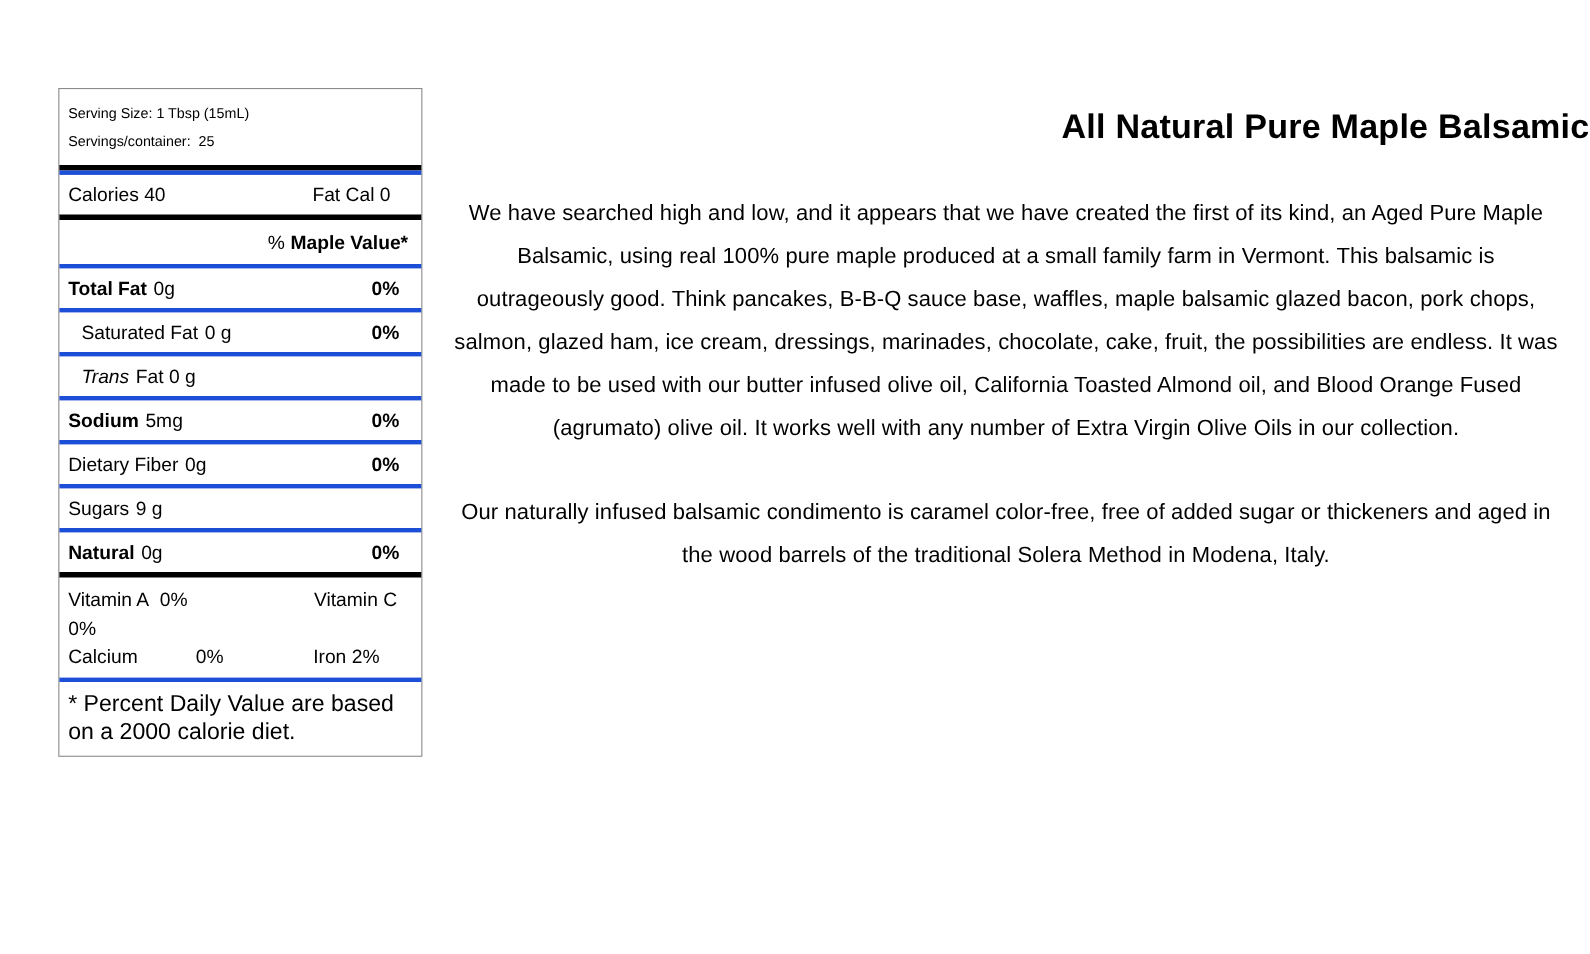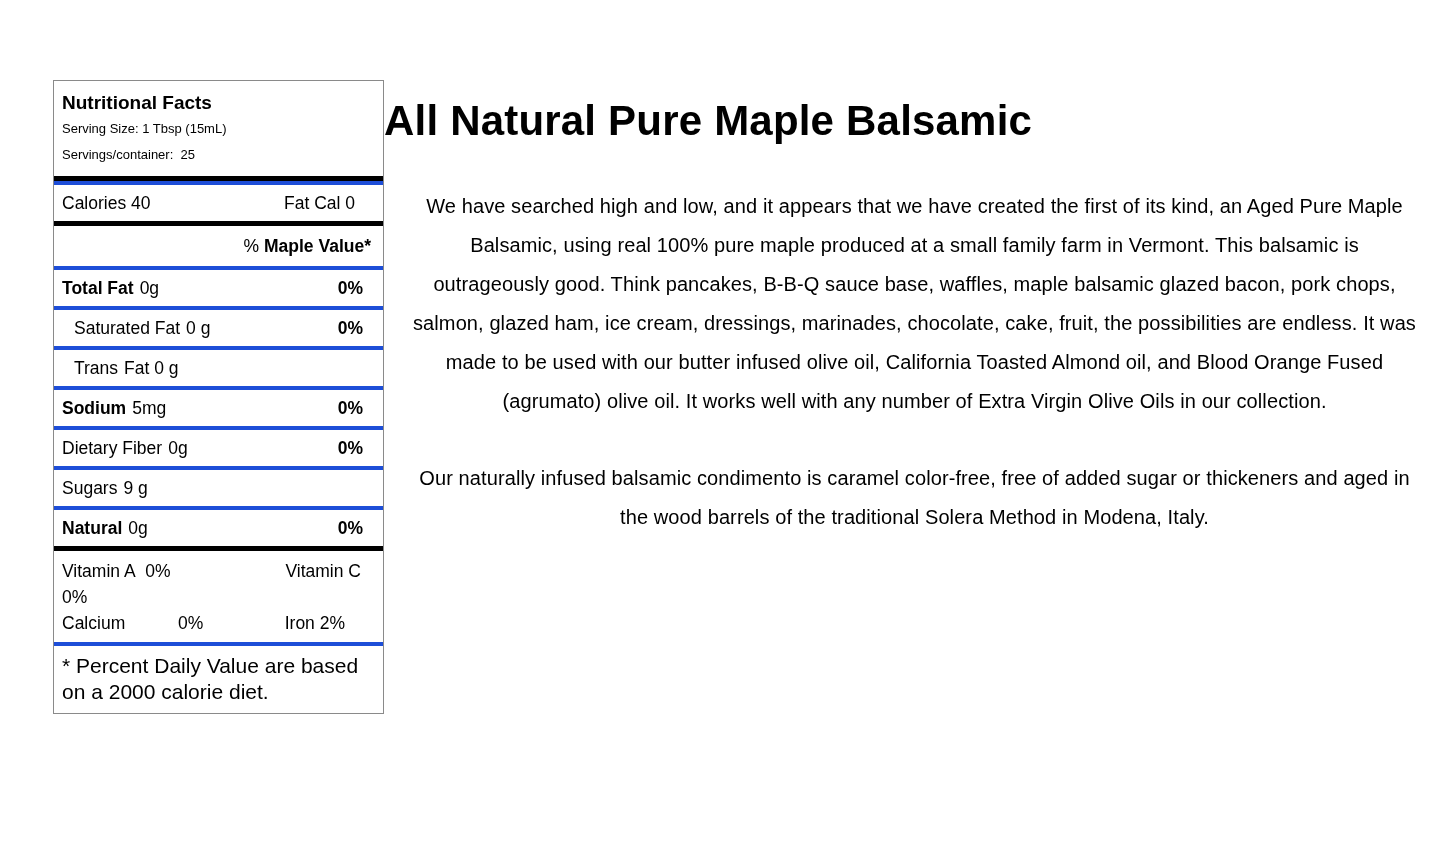--- a/index.html
+++ b/index.html
@@ -28,39 +28,39 @@
   .bar { height: 5px; background: #000; }
   .nf-row {
     display: flex;
     align-items: center;
     min-height: 40px;
     padding: 2px 8px;
     font-size: 17.5px;
   }
   .bt { border-top: 4px solid #1d4ed8; }
   .b { font-weight: bold; }
-  .i { }
+  .i { font-style: italic; }
   .ind { padding-left: 20px; }
   .amt { margin-left: 6px; }
   .pct { margin-left: auto; font-weight: bold; margin-right: 12px; }
   .right-pad { margin-left: auto; margin-right: 20px; }
   .dv-row { justify-content: flex-end; }
   .dv-row .dv-label { font-weight: bold; margin-left: 5px; margin-right: 4px; }
   .nf-vitamins { padding: 7px 8px 6px 8px; font-size: 17.5px; line-height: 26px; }
   .vit-line { display: flex; }
   .vit-right { margin-left: auto; margin-right: 14px; }
   .vl3-a { width: 116px; }
   .vl3-c { margin-left: auto; margin-right: 30px; }
   .nf-footnote { padding: 7px 8px 8px 8px; font-size: 21px; line-height: 26px; }
 
   
   .content-col { flex: 1 1 auto; padding-top: 97px; }
   .prod-title {
-    text-align: left;
-    font-size: 42px;
+    text-align: right;
+    font-size: 31px;
     font-weight: bold;
     letter-spacing: 0.2px;
     margin: 0 0 42px 0;
   }
   .body-text {
     width: 1005px;
     margin: 0 auto 38px auto;
     text-align: center;
     font-size: 20px;
     line-height: 39px;
@@ -69,21 +69,20 @@
 </style>
 </head>
 <body>
 
 <div class="page">
 
   <div class="label-col">
     <div class="nf-box">
 
       <div class="nf-header">
-        <div class="nf-title">Nutritional Facts</div>
         <div class="nf-line">Serving Size: 1 Tbsp (15mL)</div>
         <div class="nf-line">Servings/container:&nbsp; 25</div>
       </div>
 
       <div class="bar"></div>
 
 
       <div class="nf-row bt">
         <span>Calories 40</span>
         <span class="right-pad">Fat Cal 0</span>

